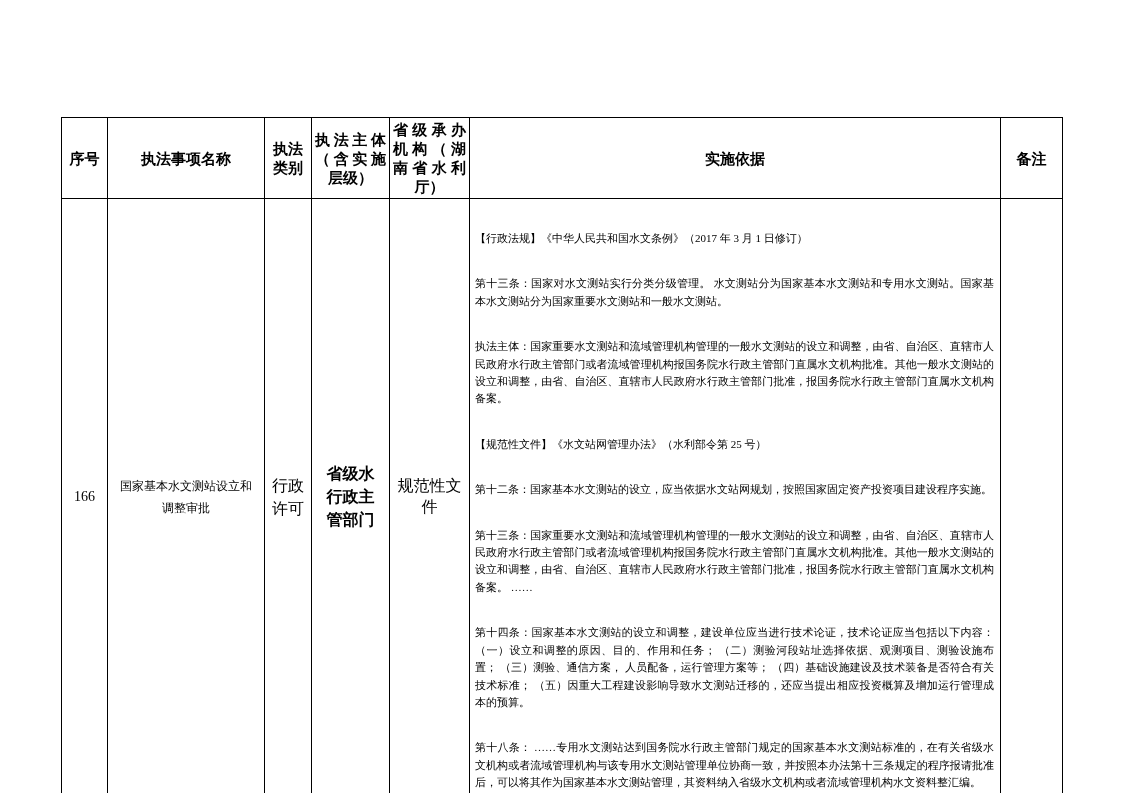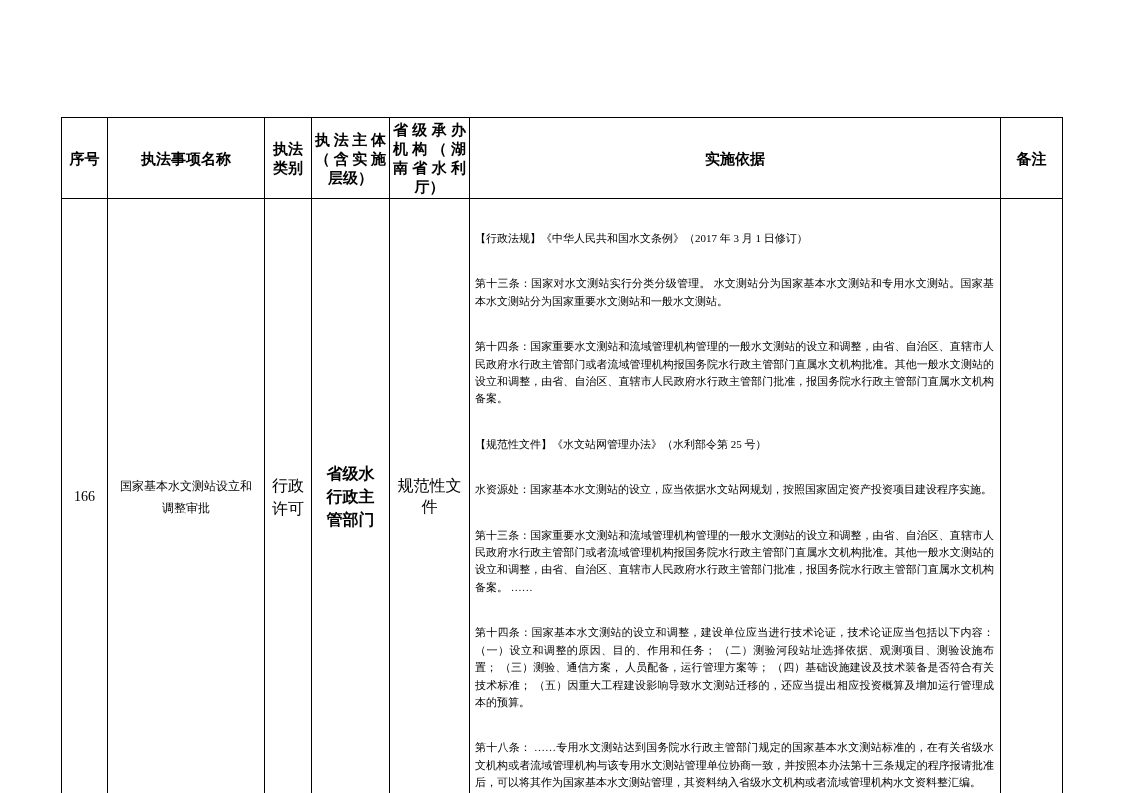--- a/index.html
+++ b/index.html
@@ -121,23 +121,23 @@
     <tbody>
       <tr style="height:497px;">
         <td class="c-seq">166</td>
         <td class="c-name">国家基本水文测站设立和调整审批</td>
         <td class="c-cat">行政许可</td>
         <td class="c-subj">省级水行政主管部门</td>
         <td class="c-agency">规范性文件</td>
         <td class="c-basis">
             <p>【行政法规】《中华人民共和国水文条例》（2017 年 3 月 1 日修订）</p>
             <p>第十三条：国家对水文测站实行分类分级管理。 水文测站分为国家基本水文测站和专用水文测站。国家基本水文测站分为国家重要水文测站和一般水文测站。</p>
-            <p>第十四条：国家重要水文测站和流域管理机构管理的一般水文测站的设立和调整，由省、自治区、直辖市人民政府水行政主管部门或者流域管理机构报国务院水行政主管部门直属水文机构批准。其他一般水文测站的设立和调整，由省、自治区、直辖市人民政府水行政主管部门批准，报国务院水行政主管部门直属水文机构备案。</p>
+            <p>执法主体：国家重要水文测站和流域管理机构管理的一般水文测站的设立和调整，由省、自治区、直辖市人民政府水行政主管部门或者流域管理机构报国务院水行政主管部门直属水文机构批准。其他一般水文测站的设立和调整，由省、自治区、直辖市人民政府水行政主管部门批准，报国务院水行政主管部门直属水文机构备案。</p>
             <p>【规范性文件】《水文站网管理办法》（水利部令第 25 号）</p>
-            <p>水资源处：国家基本水文测站的设立，应当依据水文站网规划，按照国家固定资产投资项目建设程序实施。</p>
+            <p>第十二条：国家基本水文测站的设立，应当依据水文站网规划，按照国家固定资产投资项目建设程序实施。</p>
             <p>第十三条：国家重要水文测站和流域管理机构管理的一般水文测站的设立和调整，由省、自治区、直辖市人民政府水行政主管部门或者流域管理机构报国务院水行政主管部门直属水文机构批准。其他一般水文测站的设立和调整，由省、自治区、直辖市人民政府水行政主管部门批准，报国务院水行政主管部门直属水文机构备案。 ……</p>
             <p>第十四条：国家基本水文测站的设立和调整，建设单位应当进行技术论证，技术论证应当包括以下内容： （一）设立和调整的原因、目的、作用和任务； （二）测验河段站址选择依据、观测项目、测验设施布置； （三）测验、通信方案， 人员配备，运行管理方案等； （四）基础设施建设及技术装备是否符合有关技术标准； （五）因重大工程建设影响导致水文测站迁移的，还应当提出相应投资概算及增加运行管理成本的预算。</p>
             <p>第十八条： ……专用水文测站达到国务院水行政主管部门规定的国家基本水文测站标准的，在有关省级水文机构或者流域管理机构与该专用水文测站管理单位协商一致，并按照本办法第十三条规定的程序报请批准后，可以将其作为国家基本水文测站管理，其资料纳入省级水文机构或者流域管理机构水文资料整汇编。</p>
           </td>
         <td class="c-remark"></td>
       </tr>
     </tbody>
   </table>
 
 

